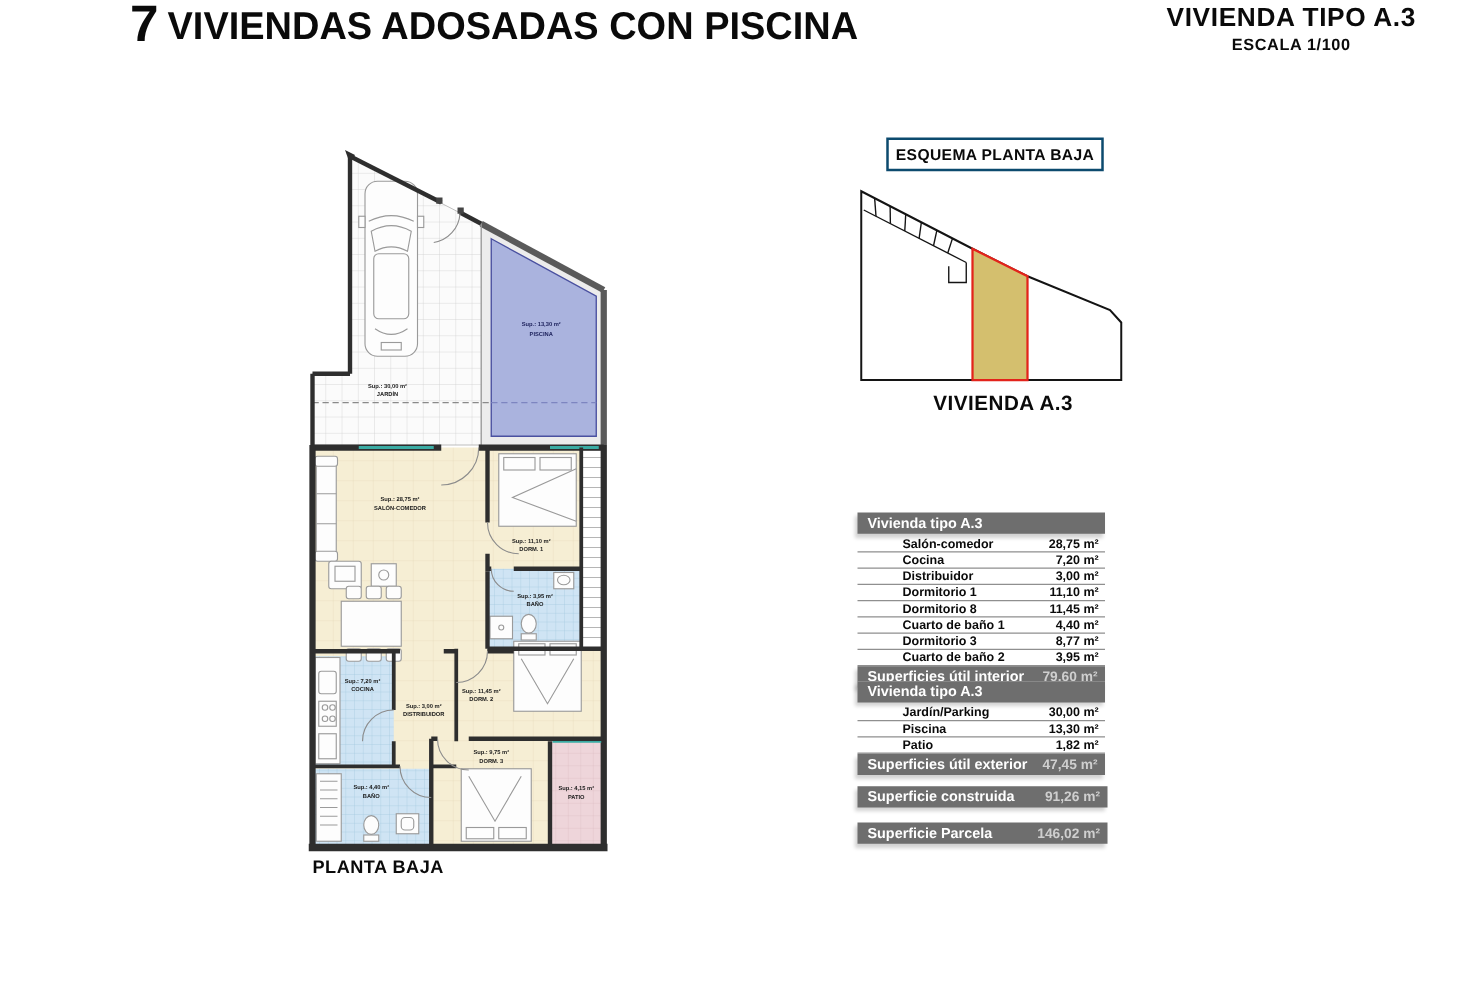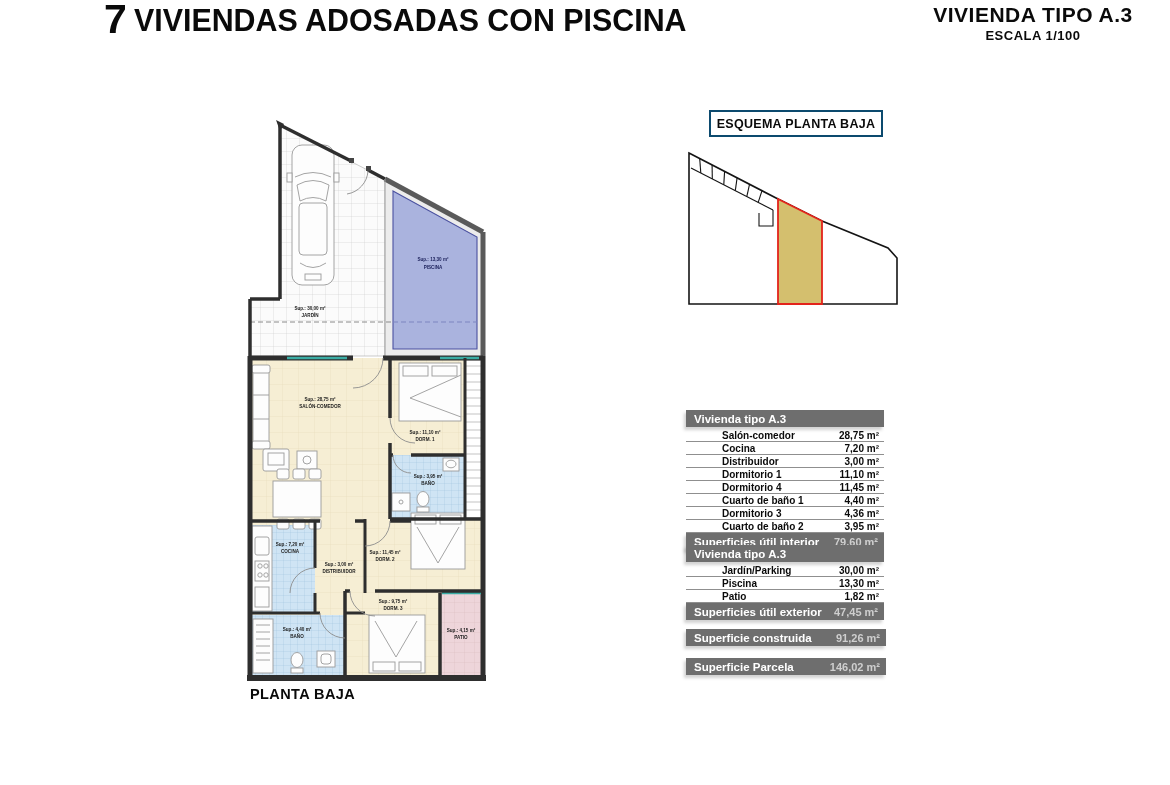--- a/index.html
+++ b/index.html
@@ -284,20 +284,21 @@
       <line x1="14.7" y1="12.5" x2="15.8" y2="27"></line>
       <line x1="27.1" y1="19" x2="27.3" y2="32.9"></line>
       <line x1="39.6" y1="25.4" x2="38.8" y2="38.8"></line>
       <line x1="52.1" y1="31.8" x2="50.3" y2="44.7"></line>
       <line x1="64.5" y1="38.3" x2="61.8" y2="50.6"></line>
       <line x1="77" y1="44.7" x2="73.2" y2="56.4"></line>
       <polyline points="88,64 88,80 74,80 74,67"></polyline>
     </g>
     <polygon points="93,53 137,75 137,158 93,158" fill="#d4bf6e" stroke="#e3231b" stroke-width="1.8"></polygon>
   </svg>
+  <div class="schematic-label">VIVIENDA A.3</div>
 
   <div class="area-table" style="top:410px;">
     <div class="bar">
       <span>Vivienda tipo A.3</span>
     </div>
     <div class="rows">
       <div class="trow">
           <span>Salón-comedor</span>
           <span>28,75 m²</span>
         </div>
@@ -307,30 +308,30 @@
         </div>
       <div class="trow">
           <span>Distribuidor</span>
           <span>3,00 m²</span>
         </div>
       <div class="trow">
           <span>Dormitorio 1</span>
           <span>11,10 m²</span>
         </div>
       <div class="trow">
-          <span>Dormitorio 4</span>
+          <span>Dormitorio 8</span>
           <span>11,45 m²</span>
         </div>
       <div class="trow">
           <span>Cuarto de baño 1</span>
           <span>4,40 m²</span>
         </div>
       <div class="trow">
           <span>Dormitorio 3</span>
-          <span>4,36 m²</span>
+          <span>8,77 m²</span>
         </div>
       <div class="trow">
           <span>Cuarto de baño 2</span>
           <span>3,95 m²</span>
         </div>
     </div>
     <div class="bar">
       <span>Superficies útil interior</span>
         <span class="val">79,60 m²</span>
     </div>

